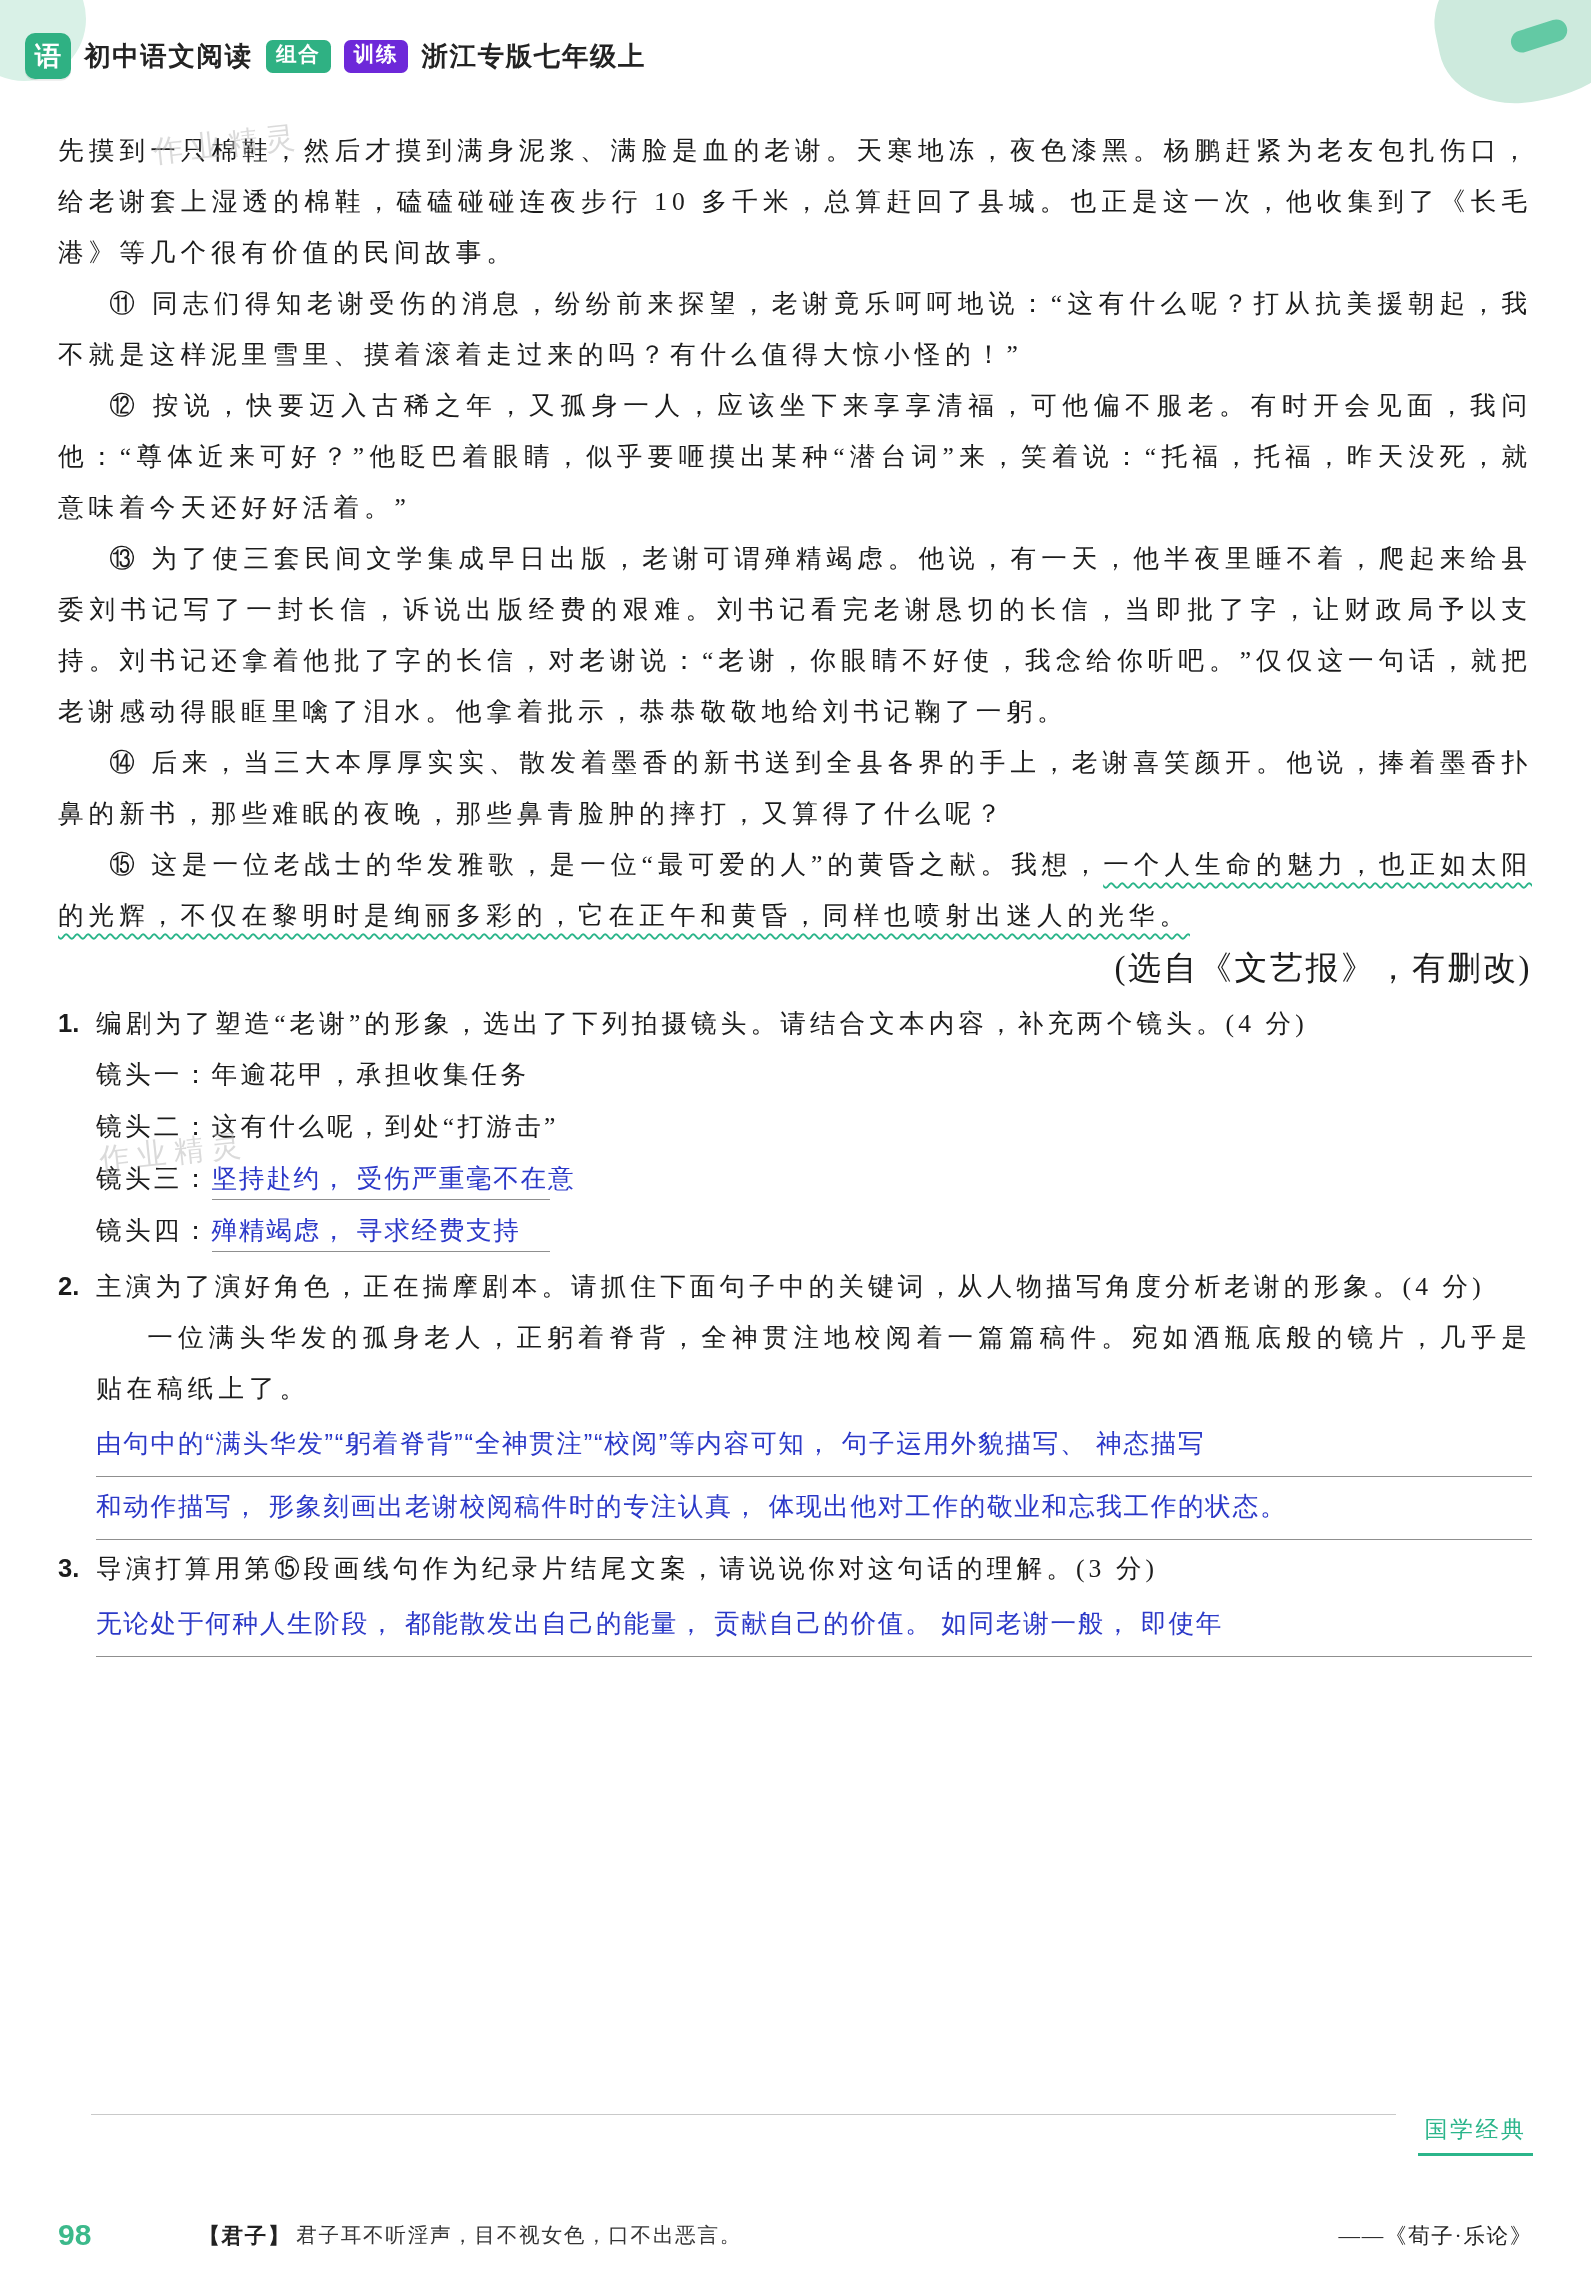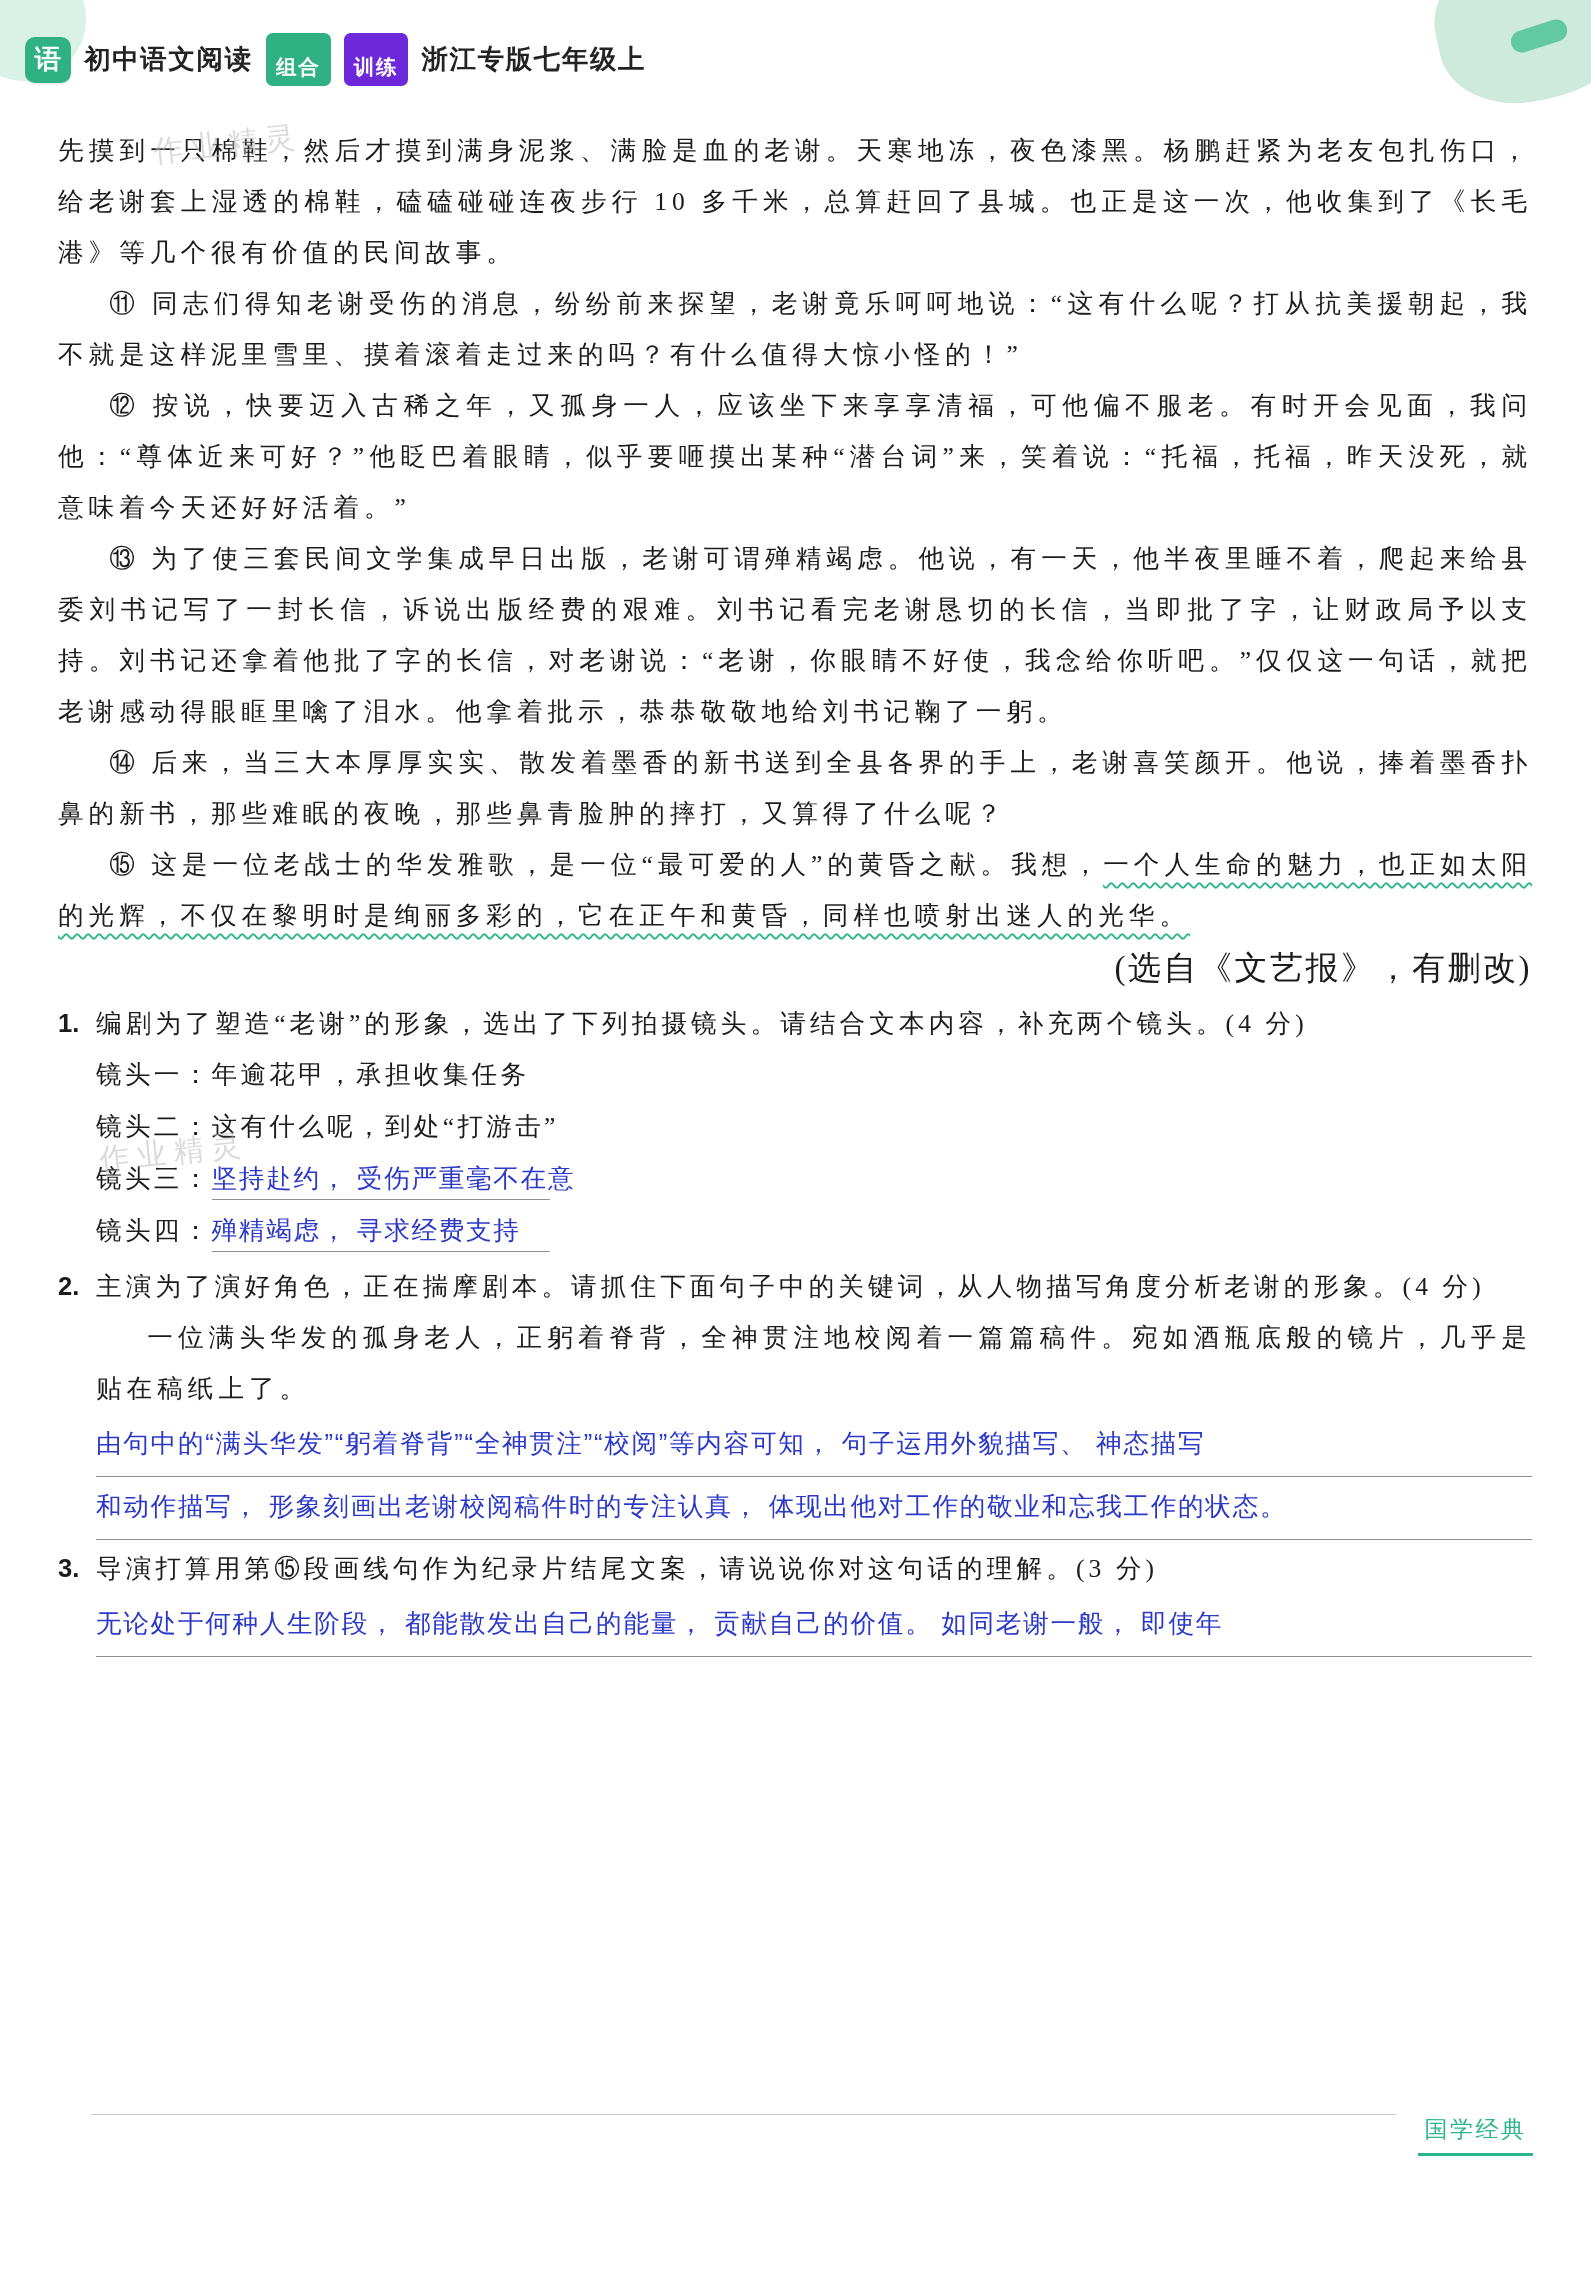--- a/index.html
+++ b/index.html
@@ -11,21 +11,21 @@
   
   .deco { position:absolute; pointer-events:none; }
   .deco-tl { left:-38px; top:-43px; width:124px; height:124px; border-radius:50%; background:#d9f1e7; }
   .deco-tr1 { right:-50px; top:-58px; width:206px; height:157px; border-radius:48% 52% 55% 45%; background:#cdeadd; transform:rotate(-12deg); }
   .deco-tr2 { right:23px; top:25px; width:58px; height:21.5px; border-radius:11.6px; background:#63c9a4; transform:rotate(-18deg); }
   
   .header { position:absolute; top:33px; left:25px; display:flex; align-items:center; gap:13.2px; z-index:3; }
   .logo { width:46px; height:46px; background:#2fb183; border-radius:10px; display:flex; align-items:center; justify-content:center;
           color:#fff; font:bold 26.4px "Liberation Sans","DejaVu Sans",sans-serif; box-shadow:0 1.7px 0 rgba(0,0,0,.08); }
   .series { font:bold 26.4px "Liberation Sans","DejaVu Sans",sans-serif; color:#232323; letter-spacing:1.7px; }
-  .badge { font:bold 20.6px "Liberation Sans","DejaVu Sans",sans-serif; color:#fff; border-radius:6.6px; padding:20px 10px 5px; letter-spacing:1.7px; }
+  .badge { font:bold 20.6px "Liberation Sans","DejaVu Sans",sans-serif; color:#fff; border-radius:6.6px; padding:0 10px 5px; letter-spacing:1.7px; }
   .badge-solid { background:#2fb183; }
   .badge-light { background:#6d28d9; }
   
   .wm { position:absolute; color:#bdbdbd; opacity:.55; font:30px "DejaVu Sans","Liberation Sans",sans-serif;
         letter-spacing:7.4px; transform:rotate(-6deg); z-index:2; pointer-events:none; }
   .wm1 { left:153px; top:124px; }
   .wm2 { left:99px; top:1132px; }
   
   .content { position:absolute; left:58px; right:59px; top:125px; z-index:1; }
   .para { font-size:25.6px; line-height:51px; letter-spacing:5px; text-align:justify; text-indent:2em; }
@@ -119,15 +119,22 @@
       <div class="ans-line"><span class="handwriting">无论处于何种人生阶段， 都能散发出自己的能量， 贡献自己的价值。 如同老谢一般， 即使年</span></div>
     </section>
 
   </main>
 
   <div class="section-row">
     <div class="section-line"></div>
     <span class="section-label">国学经典</span>
   </div>
 
+  <footer class="footer-row">
+    <span class="page-num">98</span>
+    <span class="quote-tag">【君子】</span>
+    <span class="quote-text">君子耳不听淫声，目不视女色，口不出恶言。</span>
+    <span class="spacer"></span>
+    <span class="quote-source">——《荀子·乐论》</span>
+  </footer>
 
 </div>
 
 
 </body></html>

